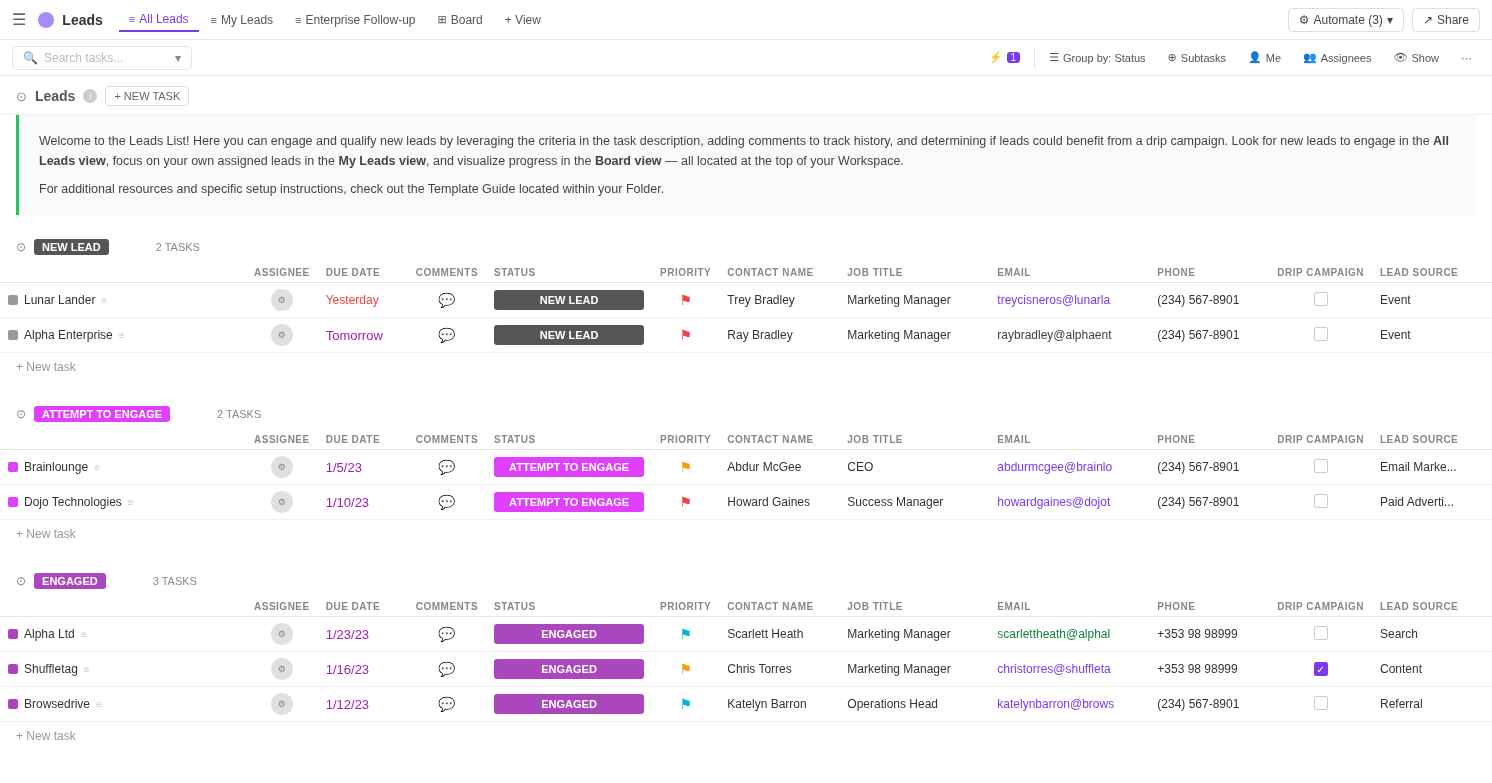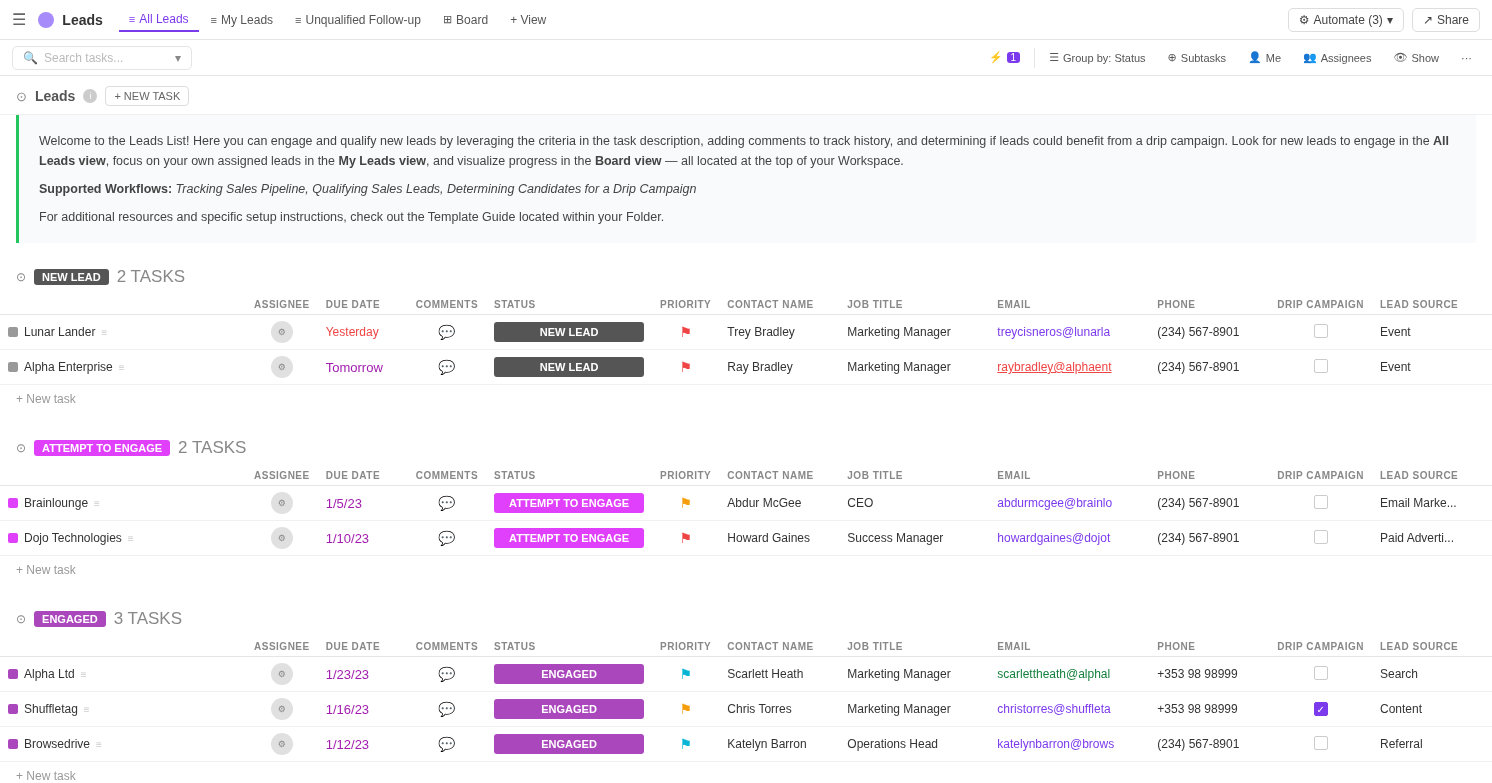--- a/index.html
+++ b/index.html
@@ -81,21 +81,21 @@
       padding: 8px 16px; background: #fff;
     }
     .section-toggle { cursor: pointer; color: #888; font-size: 12px; }
     .section-badge {
       padding: 2px 8px; border-radius: 3px; font-size: 11px; font-weight: 700;
       color: #fff; white-space: nowrap;
     }
     .badge-new-lead { background: #555; }
     .badge-attempt { background: #e040fb; }
     .badge-engaged { background: #ab47bc; }
-    .section-count { font-size: 17px; color: #888; }
+    .section-count { font-size: 11px; color: #888; margin-left: 39px; }
 
     
     .task-table { width: 100%; border-collapse: collapse; }
     .task-table th {
       font-size: 10px; font-weight: 600; color: #888; text-transform: uppercase;
       padding: 4px 8px; border-bottom: 1px solid #e5e5e5; text-align: left;
       white-space: nowrap; letter-spacing: 0.5px;
     }
     .task-table td {
       padding: 6px 8px; border-bottom: 1px solid #f0f0f0; font-size: 12px;
@@ -163,21 +163,21 @@
     <div class="nav-tab active">
       <span class="nav-tab-icon">≡</span>
       <span>All Leads</span>
     </div>
     <div class="nav-tab">
       <span class="nav-tab-icon">≡</span>
       <span>My Leads</span>
     </div>
     <div class="nav-tab">
       <span class="nav-tab-icon">≡</span>
-      <span>Unqualified Follow-up</span>
+      <span>Enterprise Follow-up</span>
     </div>
     <div class="nav-tab">
       <span class="nav-tab-icon">⊞</span>
       <span>Board</span>
     </div>
     <div class="nav-tab">
       <span>+ View</span>
     </div>
   </div>
 
@@ -239,23 +239,20 @@
     <span class="leads-header-title">Leads</span>
     <div class="leads-info-icon">i</div>
     <div class="new-task-btn">
       <span>+ NEW TASK</span>
     </div>
   </div>
 
   <div class="desc-box">
     <p>
       Welcome to the Leads List! Here you can engage and qualify new leads by leveraging the criteria in the task description, adding comments to track history, and determining if leads could benefit from a drip campaign. Look for new leads to engage in the <span class="bold">All Leads view</span>, focus on your own assigned leads in the <span class="bold">My Leads view</span>, and visualize progress in the <span class="bold">Board view</span> — all located at the top of your Workspace.
-    </p>
-    <p>
-      <span class="bold">Supported Workflows:</span> <span class="italic">Tracking Sales Pipeline,  Qualifying Sales Leads, Determining Candidates for a Drip Campaign</span>
     </p>
     <p>
       For additional resources and specific setup instructions, check out the Template Guide located within your Folder.
     </p>
   </div>
 
   <div class="section">
     <div class="section-header">
       <span class="section-toggle">⊙</span>
       <span class="section-badge badge-new-lead">NEW LEAD</span>
@@ -329,21 +326,21 @@
         <span class="comment-icon">💬</span>
       </td>
       <td class="col-status">
         <span class="status-pill status-new-lead">NEW LEAD</span>
       </td>
       <td class="col-priority">
         <span class="priority-flag" style="color:#ef4444">⚑</span>
       </td>
       <td class="col-contact">Ray Bradley</td>
       <td class="col-jobtitle">Marketing Manager</td>
-      <td class="col-email" style="color:#ef4444;text-decoration:underline;">raybradley@alphaent</td>
+      <td class="col-email" style="color:#404040;">raybradley@alphaent</td>
       <td class="col-phone">(234) 567-8901</td>
       <td class="col-drip">
         <span class="checkbox"></span>
       </td>
       <td class="col-leadsource">Event</td>
     </tr>
         </tbody>
     </table>
     <div style="padding:6px 16px 4px;">
       <span style="color:#999;font-size:12px;cursor:pointer;">+ New task</span>

